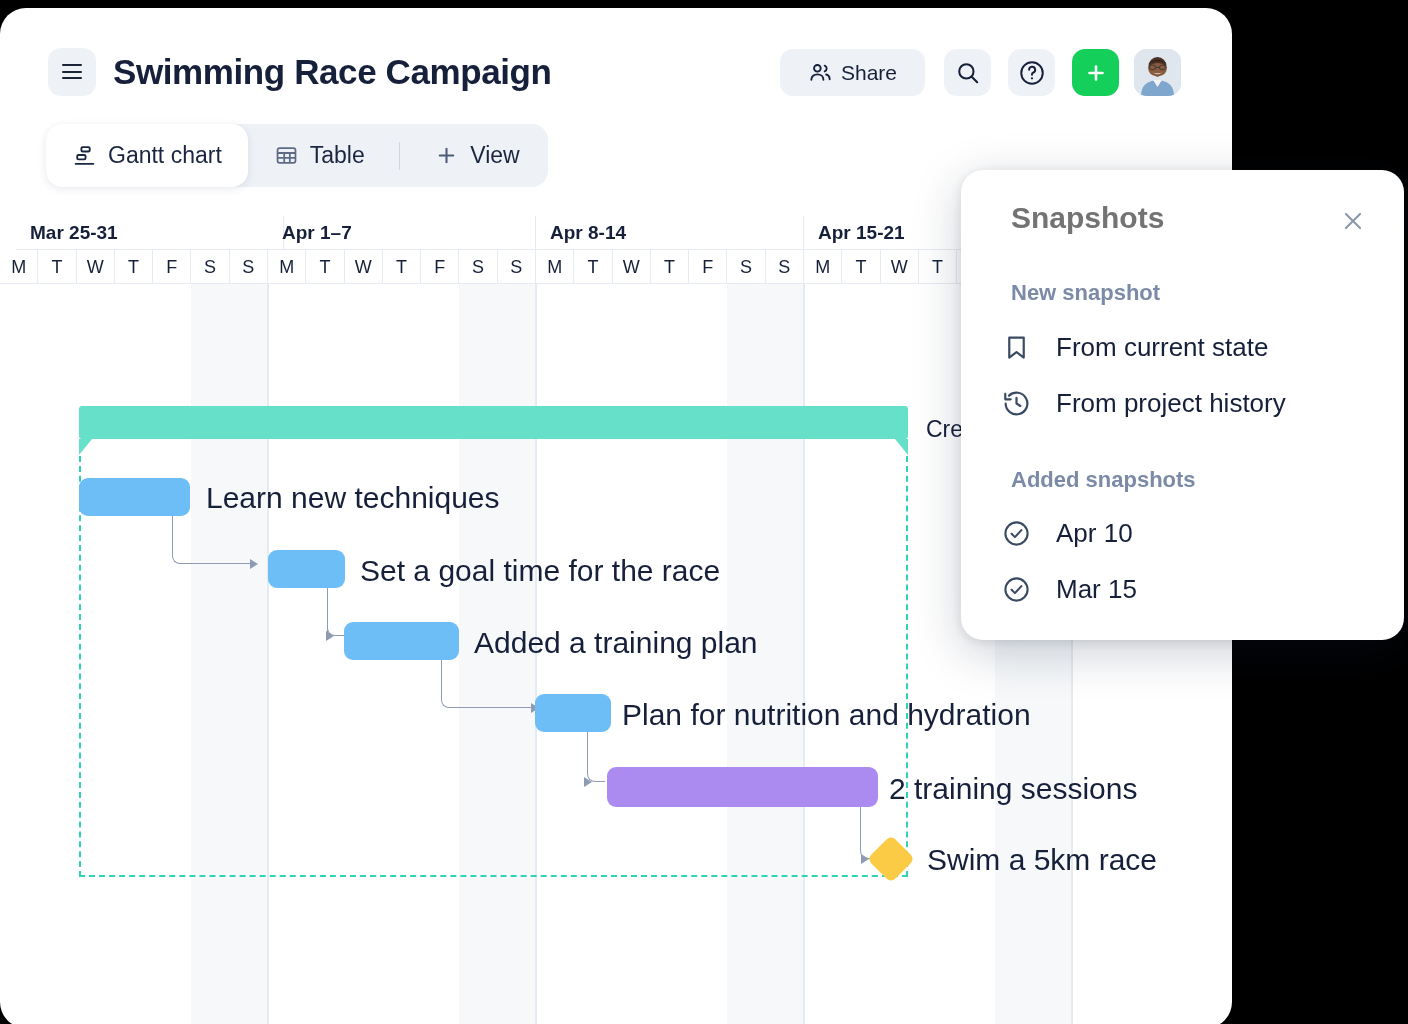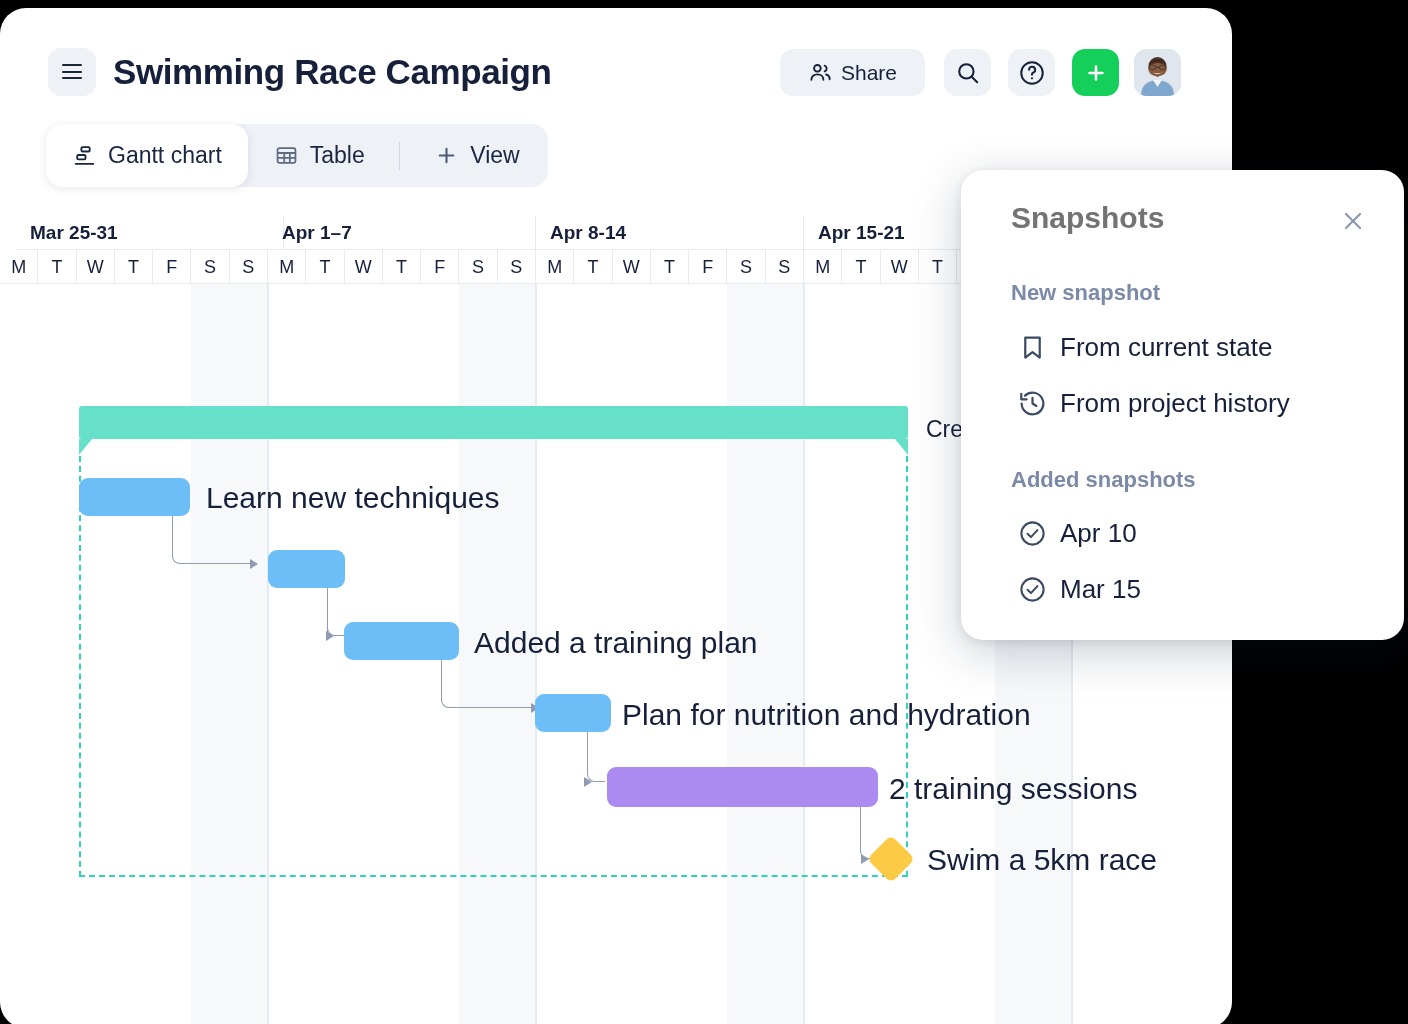--- a/index.html
+++ b/index.html
@@ -200,22 +200,22 @@
   }
   .snap-close {
     position: absolute; right: 38px; top: 38px;
     width: 26px; height: 26px; cursor: pointer;
   }
   .snap-section {
     position: absolute; left: 50px;
     font-size: 22px; font-weight: bold; color: #7b8aa6;
   }
   .snap-item {
-    position: absolute; left: 56px;
-    display: flex; align-items: center; gap: 12px;
+    position: absolute; left: 40px;
+    display: flex; align-items: center; gap: 24px;
     cursor: pointer;
   }
   .snap-item .lbl { font-size: 26px; color: #17203a; white-space: nowrap; }
   .snap-ico { width: 31px; height: 31px; display: block; flex: 0 0 31px; }
 </style>
 </head>
 <body>
 
 <div id="root">
 
@@ -398,20 +398,21 @@
       <div class="summary-label" style="left:926px;top:200px">Create</div>
 
       <div class="dashed-box" style="left:79px;top:240px;width:829px;height:421px"></div>
 
       <div class="task-bar blue" style="left:79px;top:262px;width:111px"></div>
       <div class="task-label" style="left:206px;top:268px">Learn new techniques</div>
       <div class="dep-corner" style="left:172px;top:300px;width:78px;height:48px"></div>
       <div class="dep-arrow" style="left:250px;top:342.5px"></div>
 
       <div class="task-bar blue" style="left:268px;top:334px;width:77px"></div>
+      <div class="task-label" style="left:360px;top:341px">Set a goal time for the race</div>
       <div class="dep-corner" style="left:327px;top:372px;width:-0px;height:48px"></div>
       <div class="dep-corner" style="left:327px;top:372px;width:20px;height:48px"></div>
       <div class="dep-arrow" style="left:326px;top:414.5px"></div>
 
       <div class="task-bar blue" style="left:344px;top:406px;width:115px"></div>
       <div class="task-label" style="left:474px;top:413px">Added a training plan</div>
       <div class="dep-corner" style="left:441px;top:444px;width:90px;height:48px"></div>
       <div class="dep-arrow" style="left:531px;top:486.5px"></div>
 
       <div class="task-bar blue" style="left:535px;top:478px;width:76px"></div>

